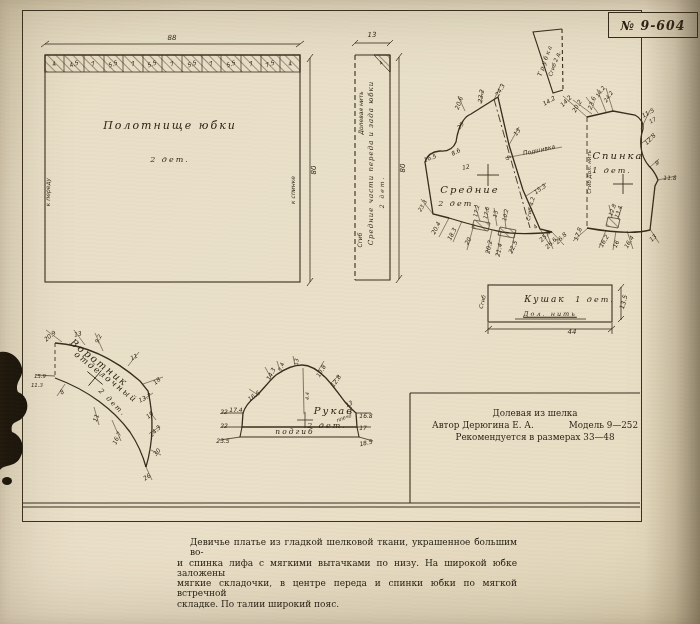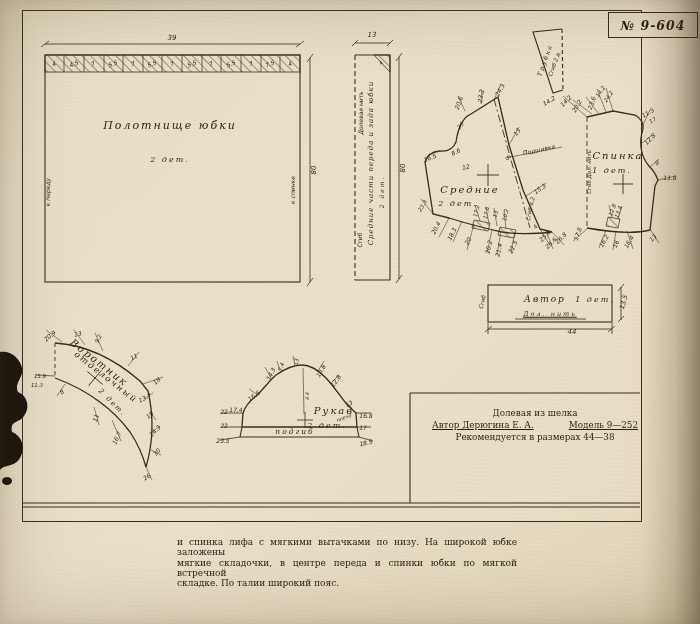--- a/index.html
+++ b/index.html
@@ -18,21 +18,21 @@
     border:1.4px solid #33291a;background:#e9dfc6;display:flex;align-items:center;justify-content:center;
     font:italic bold 12.5px "DejaVu Serif",serif;color:#241c10;letter-spacing:1px;}
   svg.diagram{position:absolute;left:0;top:0;z-index:2;}
   #labels{position:absolute;inset:0;z-index:3;}
   .lbl{position:absolute;white-space:nowrap;color:#2e2516;
     font-family:"DejaVu Sans",sans-serif;font-style:italic;line-height:1;}
   .pc{font-family:"DejaVu Serif",serif;font-style:italic;letter-spacing:2px;color:#2a2112;}
   .pc2{font-family:"DejaVu Serif",serif;font-style:italic;letter-spacing:1px;color:#2a2112;}
   .caption{position:absolute;left:432px;top:407px;width:206px;z-index:3;color:#241e12;
     font:8.8px/12px "DejaVu Serif",serif;text-align:center;}
-  .caption .l2{display:flex;justify-content:space-between;text-decoration:underline;}
+  .caption .l2{display:flex;justify-content:space-between;}
   .footer{position:absolute;left:177px;top:537px;width:340px;z-index:3;color:#221c10;
     font:9px/10.3px "DejaVu Serif",serif;}
   .footer .jl{text-align:justify;text-align-last:justify;}
   .footer .ind{padding-left:13px;}
 </style>
 </head>
 <body>
 
 <div class="scan">
   <div class="sheet"></div>
@@ -229,21 +229,21 @@
 
     <g>
       <path fill="#18120a" d="M 0 352 C 10 350 20 358 22 368 C 24 378 14 382 18 392
         C 28 396 30 408 24 416 C 18 424 10 420 12 432 C 22 436 26 448 20 458
         C 14 468 4 464 0 470 Z"></path>
       <ellipse cx="7" cy="481" rx="5" ry="4" fill="#18120a"></ellipse>
     </g>
   </svg>
 
   <div id="labels">
-      <span class="lbl " style="left: 172px; top: 38px; font-size: 7px; transform: translate(-50%, -50%) rotate(0deg);">39</span>
+      <span class="lbl " style="left: 172px; top: 38px; font-size: 7px; transform: translate(-50%, -50%) rotate(0deg);">88</span>
       <span class="lbl " style="left: 54px; top: 64px; font-size: 6px; transform: translate(-50%, -50%) rotate(-20deg);">4</span>
       <span class="lbl " style="left: 74px; top: 64px; font-size: 6px; transform: translate(-50%, -50%) rotate(-20deg);">4.5</span>
       <span class="lbl " style="left: 93px; top: 64px; font-size: 6px; transform: translate(-50%, -50%) rotate(-20deg);">7</span>
       <span class="lbl " style="left: 113px; top: 64px; font-size: 6px; transform: translate(-50%, -50%) rotate(-20deg);">5.5</span>
       <span class="lbl " style="left: 133px; top: 64px; font-size: 6px; transform: translate(-50%, -50%) rotate(-20deg);">7</span>
       <span class="lbl " style="left: 152px; top: 64px; font-size: 6px; transform: translate(-50%, -50%) rotate(-20deg);">5.5</span>
       <span class="lbl " style="left: 172px; top: 64px; font-size: 6px; transform: translate(-50%, -50%) rotate(-20deg);">7</span>
       <span class="lbl " style="left: 192px; top: 64px; font-size: 6px; transform: translate(-50%, -50%) rotate(-20deg);">5.5</span>
       <span class="lbl " style="left: 211px; top: 64px; font-size: 6px; transform: translate(-50%, -50%) rotate(-20deg);">7</span>
       <span class="lbl " style="left: 231px; top: 64px; font-size: 6px; transform: translate(-50%, -50%) rotate(-20deg);">5.5</span>
@@ -307,21 +307,21 @@
       <span class="lbl " style="left: 650px; top: 139px; font-size: 6px; transform: translate(-50%, -50%) rotate(-45deg);">12.8</span>
       <span class="lbl " style="left: 657px; top: 163px; font-size: 6px; transform: translate(-50%, -50%) rotate(-15deg);">9</span>
       <span class="lbl " style="left: 670px; top: 178px; font-size: 6px; transform: translate(-50%, -50%) rotate(0deg);">11.8</span>
       <span class="lbl " style="left: 613px; top: 210px; font-size: 5.5px; transform: translate(-50%, -50%) rotate(-70deg);">12.8</span>
       <span class="lbl " style="left: 619px; top: 212px; font-size: 5.5px; transform: translate(-50%, -50%) rotate(-70deg);">13.4</span>
       <span class="lbl " style="left: 578px; top: 234px; font-size: 6px; transform: translate(-50%, -50%) rotate(-70deg);">17.8</span>
       <span class="lbl " style="left: 604px; top: 241px; font-size: 6px; transform: translate(-50%, -50%) rotate(-60deg);">16.2</span>
       <span class="lbl " style="left: 616px; top: 244px; font-size: 6px; transform: translate(-50%, -50%) rotate(-70deg);">16</span>
       <span class="lbl " style="left: 629px; top: 242px; font-size: 6px; transform: translate(-50%, -50%) rotate(-60deg);">16.4</span>
       <span class="lbl " style="left: 653px; top: 238px; font-size: 6px; transform: translate(-50%, -50%) rotate(-45deg);">13</span>
-      <span class="lbl pc" style="left: 545px; top: 299px; font-size: 9px; transform: translate(-50%, -50%) rotate(0deg);">Автор</span>
+      <span class="lbl pc" style="left: 545px; top: 299px; font-size: 9px; transform: translate(-50%, -50%) rotate(0deg);">Кушак</span>
       <span class="lbl pc" style="left: 595px; top: 300px; font-size: 8px; transform: translate(-50%, -50%) rotate(0deg);">1 дет.</span>
       <span class="lbl pc" style="left: 550px; top: 314px; font-size: 6.5px; transform: translate(-50%, -50%) rotate(0deg); text-decoration: underline;">Дол. нить</span>
       <span class="lbl " style="left: 552px; top: 332px; font-size: 7px; transform: translate(-50%, -50%) rotate(0deg); margin-left: 20px;">44</span>
       <span class="lbl " style="left: 624px; top: 302px; font-size: 6.5px; transform: translate(-50%, -50%) rotate(-75deg);">13.5</span>
       <span class="lbl " style="left: 483px; top: 302px; font-size: 5.5px; transform: translate(-50%, -50%) rotate(-75deg);">Сгиб</span>
       <span class="lbl pc" style="left: 99px; top: 363px; font-size: 10px; transform: translate(-50%, -50%) rotate(38deg);">Воротник</span>
       <span class="lbl pc" style="left: 106px; top: 377px; font-size: 8.5px; transform: translate(-50%, -50%) rotate(38deg);">отделочный</span>
       <span class="lbl pc" style="left: 112px; top: 403px; font-size: 7px; transform: translate(-50%, -50%) rotate(45deg);">2 дет.</span>
       <span class="lbl " style="left: 50px; top: 336px; font-size: 6px; transform: translate(-50%, -50%) rotate(-40deg);">20.9</span>
       <span class="lbl " style="left: 78px; top: 334px; font-size: 6px; transform: translate(-50%, -50%) rotate(-10deg);">13</span>
@@ -358,24 +358,25 @@
       <span class="lbl " style="left: 366px; top: 443px; font-size: 6px; transform: translate(-50%, -50%) rotate(-12deg);">18.5</span>
       <span class="lbl " style="left: 307px; top: 396px; font-size: 5px; transform: translate(-50%, -50%) rotate(-90deg);">4.4</span>
     </div>
 
   <div class="caption">
     <div>Долевая из шелка</div>
     <div class="l2">
       <span>Автор Дерюгина Е. А.</span>
       <span>Модель 9—252</span>
     </div>
-    <div>Рекомендуется в размерах 44—38</div>
+    <div>Рекомендуется в размерах 33—48</div>
   </div>
 
   <div class="footer">
+    <div class="jl ind">Девичье платье из гладкой шелковой ткани, украшенное большим во-</div>
     <div class="jl">и спинка лифа с мягкими вытачками по низу. На широкой юбке заложены</div>
     <div class="jl">мягкие складочки, в центре переда и спинки юбки по мягкой встречной</div>
     <div>складке. По талии широкий пояс.</div>
 
   </div>
 
   <div class="grain"></div>
   <div class="curl"></div>
   <div class="vignette"></div>
 </div>

